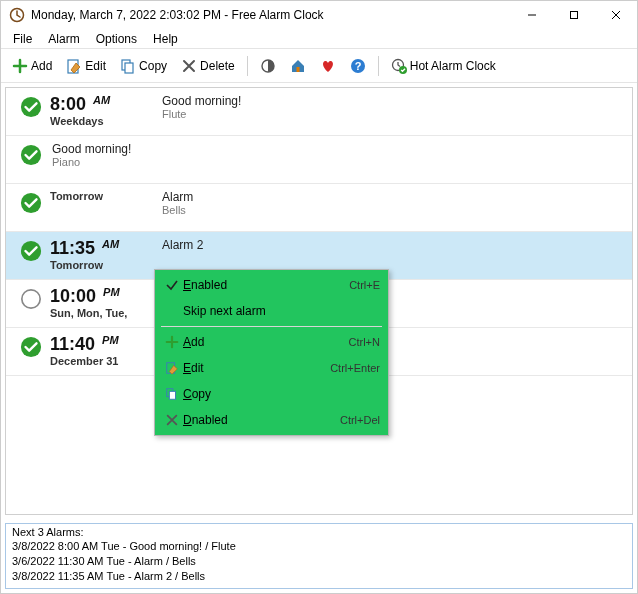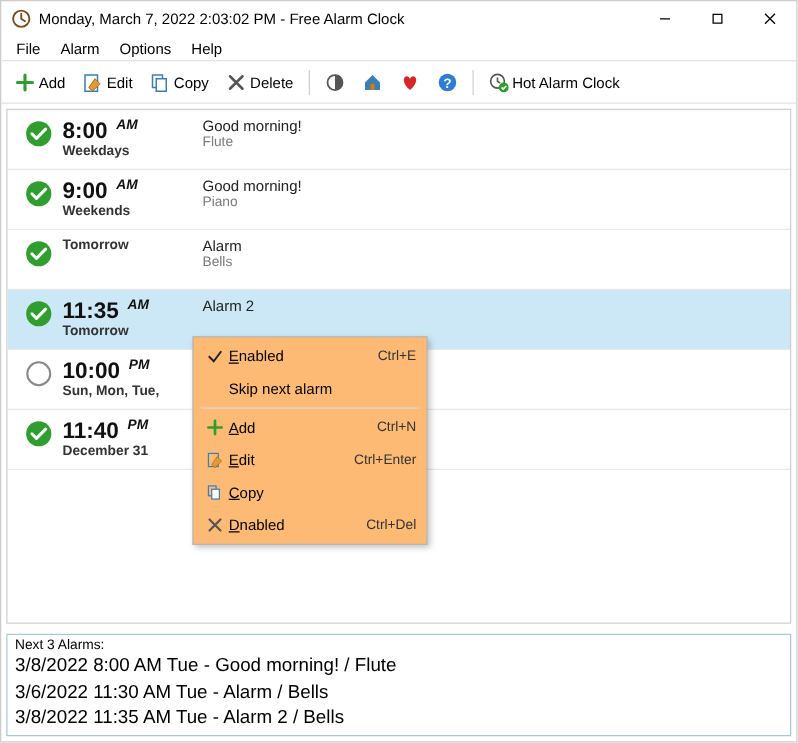--- a/index.html
+++ b/index.html
@@ -23,22 +23,22 @@
 .status-cell { width: 34px; display: flex; align-items: center; justify-content: center; padding-top: 2px; }
 .time-cell { width: 110px; padding-left: 2px; }
 .time-val { font-size: 18px; font-weight: 700; color: #111; }
 .time-val .ampm { font-size: 11px; font-weight: 700; vertical-align: top; margin-left: 2px; font-style: italic; }
 .time-days { font-size: 11px; font-weight: 600; color: #333; }
 .label-cell { flex: 1; padding-left: 4px; }
 .label-title { font-size: 12px; color: #222; }
 .label-sound { font-size: 11px; color: #7a7a7a; }
 .status-panel { border: 1px solid #a8c7e6; margin: 4px; padding: 2px 6px 4px 6px; font-size: 11px; position: relative; }
 .status-title { font-size: 11px; margin-bottom: 1px; }
-.status-line { font-size: 15px; line-height: 1.35; }
-.context-menu { position: absolute; left: 154px; top: 269px; width: 188px; background: #fdba74; border: 1px solid #b6b6b6; box-shadow: 2px 2px 5px rgba(0,0,0,0.25); padding: 2px; font-size: 12px; z-index: 10; }
+.status-line { font-size: 11px; line-height: 1.35; }
+.context-menu { position: absolute; left: 154px; top: 269px; width: 235px; background: #22c55e; border: 1px solid #b6b6b6; box-shadow: 2px 2px 5px rgba(0,0,0,0.25); padding: 2px; font-size: 12px; z-index: 10; }
 .cm-item { display: flex; align-items: center; height: 26px; padding: 0 6px 0 4px; cursor: default; }
 .cm-icon { width: 22px; display: flex; justify-content: center; }
 .cm-label { flex: 1; }
 .cm-shortcut { color: #333; font-size: 11px; }
 .cm-sep { height: 1px; background: #d6d6d6; margin: 2px 4px; }
 .highlight-box { position: absolute; border: 2px solid #d93025; pointer-events: none; }
 .watermark { position: absolute; right: 22px; bottom: 100px; opacity: 0.45; display: flex; align-items: center; gap: 6px; font-size: 16px; color: #8c8c8c; letter-spacing: 0.5px; }
 .check-circle { width: 22px; height: 22px; }
 .empty-circle { width: 22px; height: 22px; }
 .underline { text-decoration: underline; }
@@ -181,24 +181,20 @@
           <div class="label-sound">Flute</div>
         </div>
       </div>
       <div class="alarm-row">
         <div class="status-cell">
           <svg class="check-circle" viewBox="0 0 24 24">
             <circle cx="12" cy="12" r="11" fill="#2f9e2f"></circle>
             <path d="M6 12 L10 16 L18 8" stroke="#fff" stroke-width="2.6" fill="none" stroke-linecap="round" stroke-linejoin="round"></path>
           </svg>
         </div>
-        <div class="time-cell">
-          <div class="time-val">9:00 <span class="ampm">AM</span></div>
-          <div class="time-days">Weekends</div>
-        </div>
         <div class="label-cell">
           <div class="label-title">Good morning!</div>
           <div class="label-sound">Piano</div>
         </div>
       </div>
       <div class="alarm-row">
         <div class="status-cell">
           <svg class="check-circle" viewBox="0 0 24 24">
             <circle cx="12" cy="12" r="11" fill="#2f9e2f"></circle>
             <path d="M6 12 L10 16 L18 8" stroke="#fff" stroke-width="2.6" fill="none" stroke-linecap="round" stroke-linejoin="round"></path>

